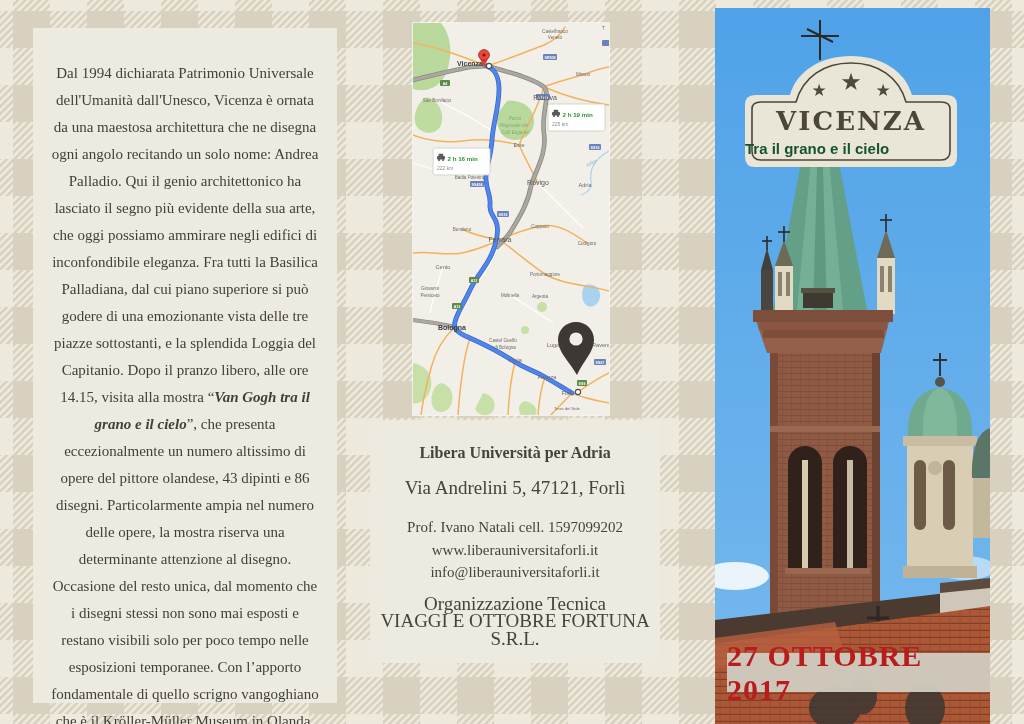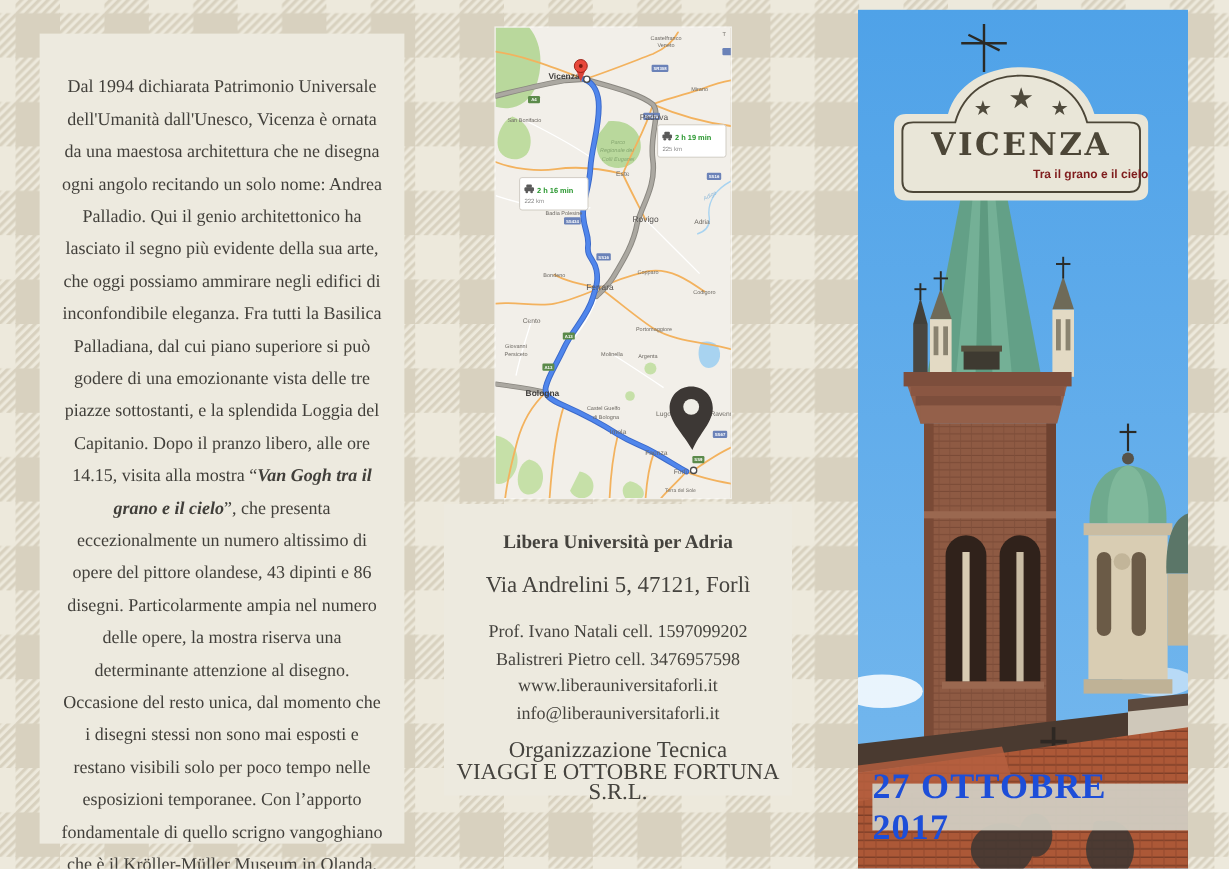--- a/index.html
+++ b/index.html
@@ -31,30 +31,30 @@
   
   .photo{position:absolute;left:715px;top:8px;width:275px;height:716px;z-index:2;}
   .photo>svg{position:absolute;left:0;top:0;}
   .badge{position:absolute;left:30px;top:42px;width:212px;height:122px;}
   .badge .title{
     position:absolute;left:0;right:0;top:56px;text-align:center;
     font-family:"DejaVu Serif", serif;font-weight:bold;font-size:26px;
     letter-spacing:2px;color:#4c4637;
   }
   .badge .tagline{
-    position:absolute;left:0;right:0;top:90px;text-align:right;
-    font-family:"Liberation Sans", sans-serif;font-weight:bold;font-size:10px;
-    color:#7f1d1d;
+    position:absolute;left:0;right:0;top:90px;text-align:left;
+    font-family:"Liberation Sans", sans-serif;font-weight:bold;font-size:15px;
+    color:#14532d;
   }
   .date-band{
     position:absolute;left:12px;top:645px;width:263px;height:39px;
     background:rgba(209,204,193,.95);
     display:flex;align-items:center;justify-content:center;
     font-family:"Liberation Serif", serif;font-weight:bold;font-size:30px;
-    letter-spacing:1px;color:#1d4ed8;
+    letter-spacing:1px;color:#b91c1c;
   }
   
   .mt{font-family:"Liberation Sans", sans-serif;fill:#6e6a64;}
   .mt-sm{font-size:4.6px;}
   .mt-md{font-size:5.6px;}
   .mt-lg{font-size:7px;fill:#565351;}
   .mt-bold{font-weight:bold;fill:#3f3d3b;}
   .mt-green{fill:#87a871;font-style:italic;}
   .mt-blue{fill:#8bb7d9;font-style:italic;}
   .shield-txt{font-family:"Liberation Sans", sans-serif;font-size:3.6px;fill:#ffffff;font-weight:bold;}
@@ -268,21 +268,20 @@
     <path d="M163,299 C173.5,299 181,307 181,317 C181,329 170,338 164,352 C156,338 145,329 145,317 C145,307 152.5,299 163,299 Z" fill="#3D3835"></path>
     <circle cx="163" cy="316" r="6.6" fill="#EFEDE6"></circle>
   </g>
 </svg>
 </div>
 
 <section class="panel contact-panel">
   <div class="org">Libera Università per Adria</div>
   <div class="addr">Via Andrelini 5, 47121, Forlì</div>
   <div class="line">Prof. Ivano Natali cell. 1597099202</div>
-  <div class="line">Balistreri Pietro cell. 3476957598</div>
   <div class="line">www.liberauniversitaforli.it</div>
   <div class="line">info@liberauniversitaforli.it</div>
   <div class="small-block">
     <div>Organizzazione Tecnica</div>
     <div>VIAGGI E OTTOBRE FORTUNA S.R.L.</div>
   </div>
 </section>
 
 <div class="photo">
 <svg width="275" height="716" viewBox="0 0 275 716" xmlns="http://www.w3.org/2000/svg">

